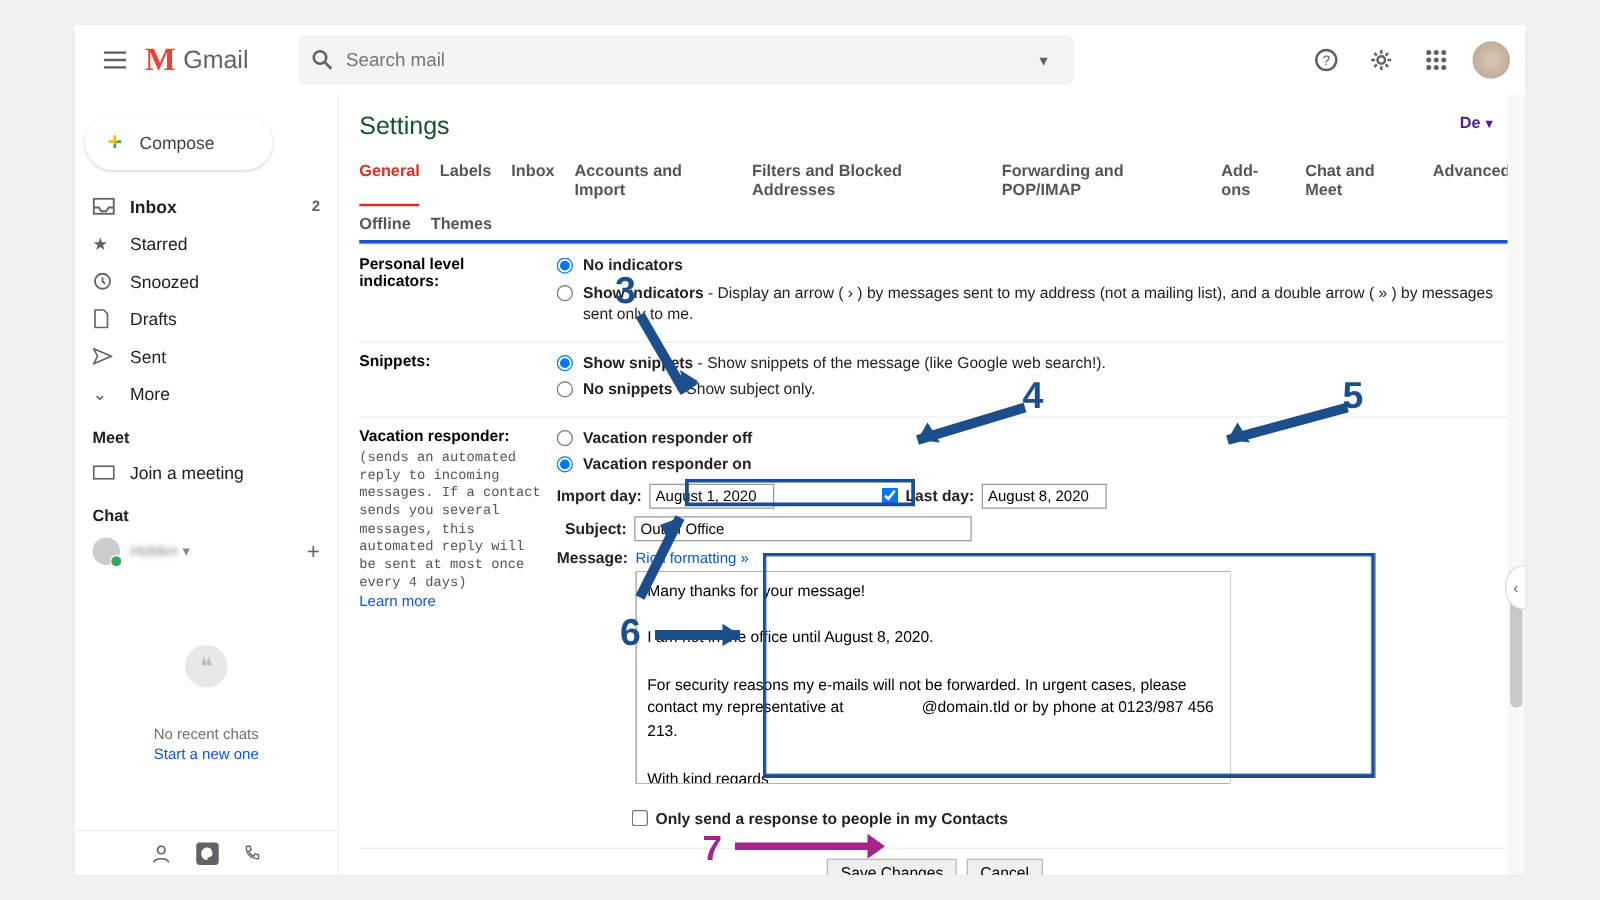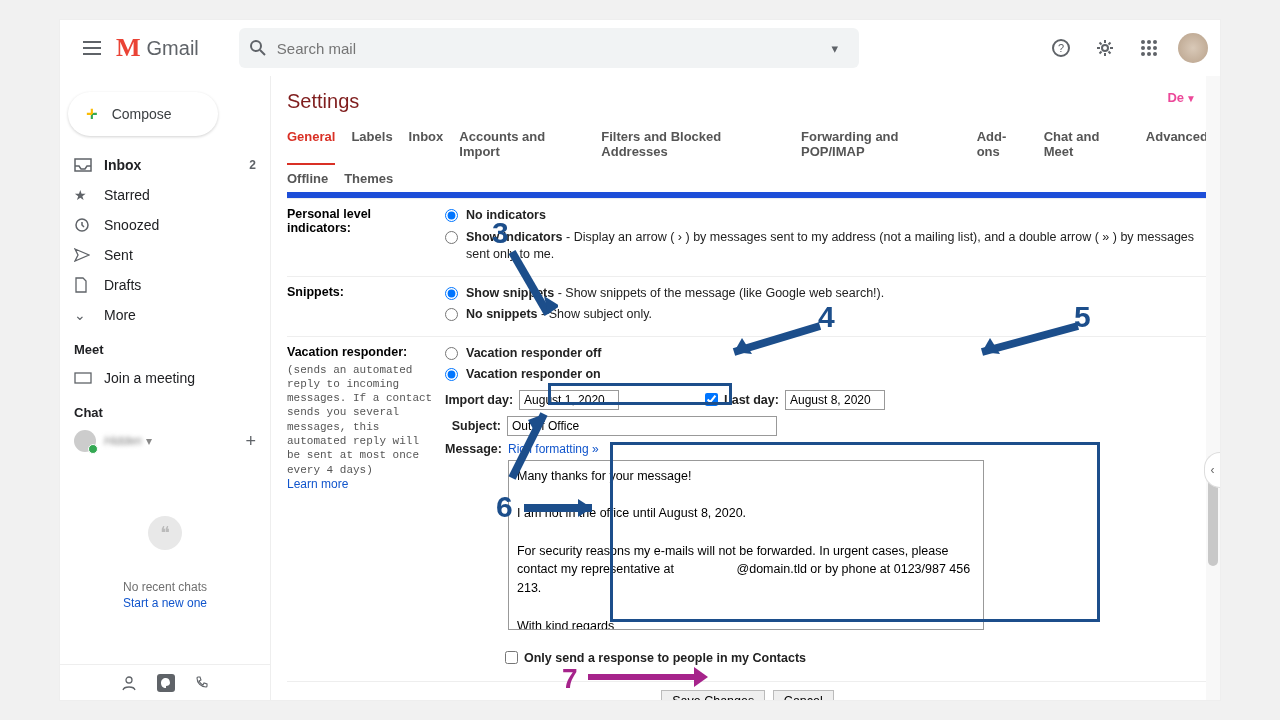--- a/index.html
+++ b/index.html
@@ -33,24 +33,24 @@
 .chat-user .dot { width: 22px; height: 22px; border-radius: 50%; background: #ccc; margin-right: 8px; position: relative; }
 .chat-user .dot::after { content: ""; position: absolute; right: -2px; bottom: -2px; width: 8px; height: 8px; background: #34a853; border-radius: 50%; border: 1px solid #fff; }
 .chat-user .blur { filter: blur(2px); font-style: italic; }
 .chat-user .caret { margin-left: 4px; }
 .chat-user .plusbtn { margin-left: auto; color: #5f6368; font-size: 18px; cursor: pointer; }
 .hangouts { text-align: center; margin-top: 60px; color: #707070; font-size: 12px; }
 .hangouts .bubble { width: 34px; height: 34px; border-radius: 50%; background: #e8e8e8; margin: 0 auto 30px; display:flex; align-items:center; justify-content:center; color:#bbb; font-size:18px; }
 .hangouts a { color: #15c; display: block; margin-top: 2px; cursor:pointer; }
 .bottom-icons { position: absolute; left: 0; bottom: 0; width: 210px; height: 36px; display: flex; align-items: center; justify-content: center; gap: 20px; color: #5f6368; border-top: 1px solid #eee; }
 .main { flex: 1; padding: 10px 12px 0 16px; overflow-y: auto; position: relative; border-left: 1px solid #eee; }
-.page-title { font-size: 20px; color: #7f1d1d; margin: 4px 0 10px; }
-.lang { position: absolute; right: 24px; top: 14px; font-size: 13px; color: #ec4899; }
+.page-title { font-size: 20px; color: #14532d; margin: 4px 0 10px; }
+.lang { position: absolute; right: 24px; top: 14px; font-size: 13px; color: #4c1d95; }
 .lang .caret { font-size: 10px; margin-left: 2px; }
-.tabs { border-bottom: 6px solid #1d4ed8; }
+.tabs { border-bottom: 3px solid #1d4ed8; }
 .tabs-row { display: flex; gap: 16px; }
 .tab { font-size: 13px; font-weight: bold; color: #555; padding: 6px 0; cursor: pointer; }
 .tab.active { color: #d93025; border-bottom: 2px solid #d93025; }
 .section { display: flex; padding: 8px 0; border-top: 1px solid #eee; justify-content: space-between; }
 .section:first-of-type { border-top:none; }
 .sec-label { width: 158px; font-size: 12.5px; font-weight: bold; color: #000; padding-right: 8px; }
 .sec-label small { font-weight: normal; font-size: 11px; color: #555; display: block; margin-top: 4px; line-height: 1.3; font-family: Liberation Mono, monospace; }
 .sec-label a { color: #15c; font-weight: normal; font-size: 12px; }
 .sec-body { flex: 1; font-size: 12.5px; }
 .radio-row { display: flex; align-items: flex-start; gap: 8px; margin-bottom: 4px; line-height: 1.4; }
@@ -163,33 +163,33 @@
               <span class="nicon">
                 <svg width="16" height="16">
                   <circle cx="8" cy="8" r="6" stroke="#5f6368" stroke-width="1.5" fill="none"></circle>
                   <path d="M8 5v3l2 2" stroke="#5f6368" stroke-width="1.5" fill="none"></path>
                 </svg>
               </span>
               <span>Snoozed</span>
             </li>
        <li>
               <span class="nicon">
+                <svg width="14" height="16">
+                  <path d="M2 1h7l3 3v11H2z" stroke="#5f6368" stroke-width="1.3" fill="none"></path>
+                </svg>
+              </span>
+              <span>Drafts</span>
+            </li>
+       <li>
+              <span class="nicon">
                 <svg width="16" height="14">
                   <path d="M1 1l14 6-14 6 3-6z" stroke="#5f6368" stroke-width="1.3" fill="none"></path>
                 </svg>
               </span>
               <span>Sent</span>
-            </li>
-       <li>
-              <span class="nicon">
-                <svg width="14" height="16">
-                  <path d="M2 1h7l3 3v11H2z" stroke="#5f6368" stroke-width="1.3" fill="none"></path>
-                </svg>
-              </span>
-              <span>Drafts</span>
             </li>
        <li>
               <span class="nicon">⌄</span>
               <span>More</span>
             </li>
      </ul>
      <div class="sec-head">Meet</div>
      <ul class="nav">
        <li>
               <span class="nicon">

